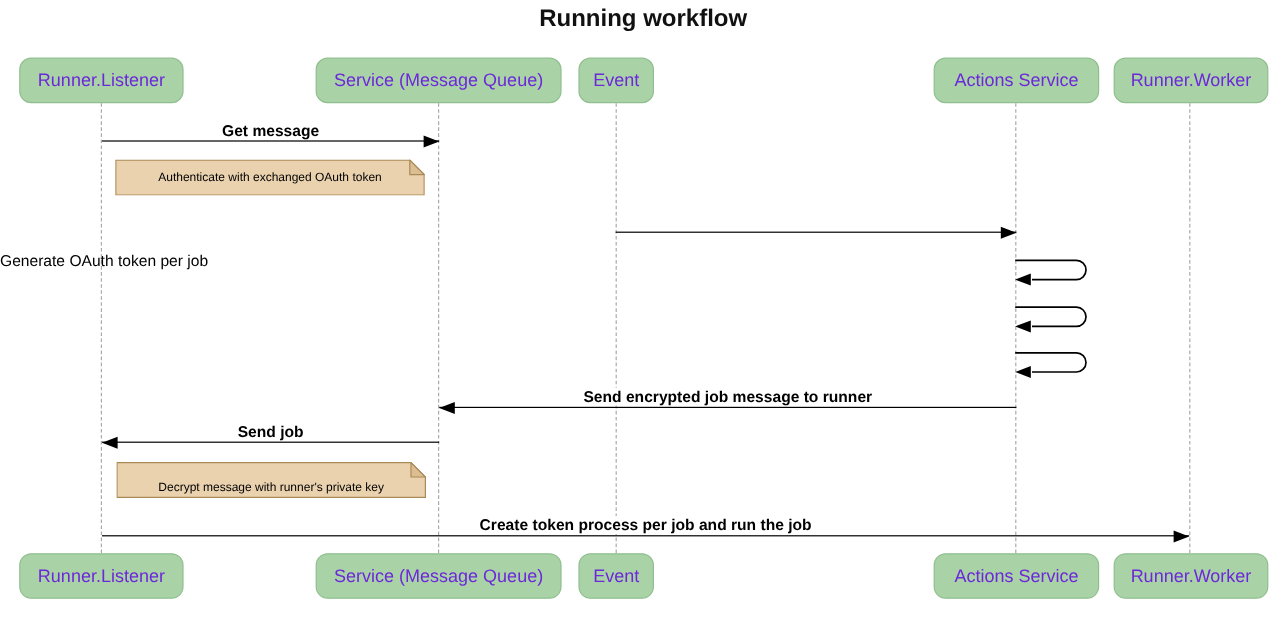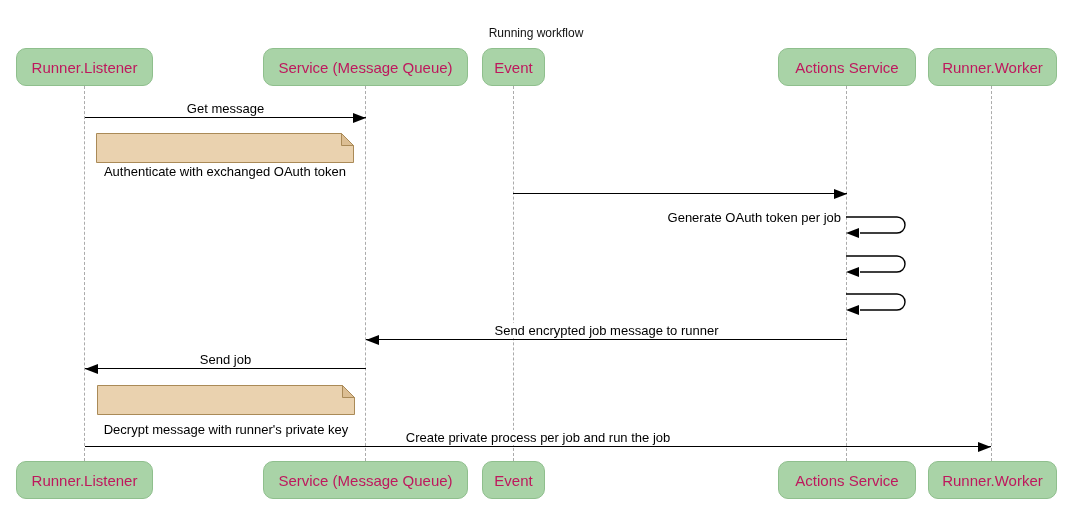--- a/index.html
+++ b/index.html
@@ -1,52 +1,52 @@
 <!DOCTYPE html>
 <html style="--actor-fill: #a9d3a7; --actor-border: #8fbf8d; --note-fill: #ead2af; --note-fold: #dcbe93; --note-border: #aa8a57; --lifeline: #ababab; --message: #000000;"><head>
 <meta charset="utf-8">
 <style>
   html,body{margin:0;padding:0;background:#fff;}
   #diagram{
     position:relative;width:1072px;height:523px;background:#fff;overflow:hidden;
     font-family:"Liberation Sans",sans-serif;color:#000;
   }
   .title{
-    position:absolute;left:0;top:26px;width:1072px;text-align:center;
-    font-size:12px;font-weight:normal;color:#111;
+    position:absolute;left:0;top:5px;width:1072px;text-align:center;
+    font-size:20px;font-weight:bold;color:#111;
   }
   .actor{
     position:absolute;height:38px;box-sizing:border-box;
     background:var(--actor-fill,#a9d3a7);
     border:1px solid var(--actor-border,#8fbf8d);
     border-radius:10px;
     display:flex;align-items:center;justify-content:center;
-    font-size:15px;color:#be185d;white-space:nowrap;
+    font-size:15px;color:#6d28d9;white-space:nowrap;
   }
   .lifeline{
     position:absolute;top:86px;height:375px;width:0;
     border-left:1px dashed var(--lifeline,#ababab);
   }
   .msg-line{position:absolute;height:0;border-top:1.4px solid var(--message,#000);}
   .arrow-r{position:absolute;width:0;height:0;border-top:5px solid transparent;
     border-bottom:5px solid transparent;border-left:13px solid var(--message,#000);}
   .arrow-l{position:absolute;width:0;height:0;border-top:5px solid transparent;
     border-bottom:5px solid transparent;border-right:13px solid var(--message,#000);}
   .msg-label{position:absolute;font-size:13px;text-align:center;line-height:15px;}
-  .msg-label span{background:#fff;padding:0 3px;}
-  .self-label{position:absolute;left:0;width:841px;text-align:right;font-size:13px;line-height:15px;}
+  .msg-label span{background:#fff;padding:0 3px;font-weight:bold;}
+  .self-label{position:absolute;left:0;width:841px;text-align:left;font-size:13px;line-height:15px;}
   .self-loop{position:absolute;overflow:visible;}
   .self-loop path{fill:none;stroke:var(--message,#000);stroke-width:1.4;}
   .self-loop polygon{fill:var(--message,#000);}
   .note-shape{position:absolute;}
   .note-main{fill:var(--note-fill,#ead2af);stroke:var(--note-border,#aa8a57);stroke-width:1;}
   .note-fold{fill:var(--note-fold,#dcbe93);stroke:var(--note-border,#aa8a57);stroke-width:1;}
   .note-label{
-    position:absolute;font-size:13px;display:flex;align-items:center;
-    justify-content:center;text-align:center;white-space:nowrap;margin-top:23px;
+    position:absolute;font-size:10px;display:flex;align-items:center;
+    justify-content:center;text-align:center;white-space:nowrap;
   }
 </style>
 </head>
 <body>
 
 <div id="diagram">
 
   <div class="title">Running workflow</div>
 
   <div class="lifeline" style="left:84px"></div>
@@ -97,21 +97,21 @@
   <div class="msg-label" style="left:85px;top:352px;width:281px"><span>Send job</span></div>
   <div class="msg-line" style="left:85px;top:368px;width:281px"></div>
   <div class="arrow-l" style="left:85px;top:364px"></div>
 
   <svg class="note-shape" style="left:97px;top:385px" width="258" height="30">
     <path class="note-main" d="M0.5,0.5 L245.5,0.5 L257.5,12.5 L257.5,29.5 L0.5,29.5 Z"></path>
     <path class="note-fold" d="M245.5,0.5 L245.5,12.5 L257.5,12.5 Z"></path>
   </svg>
   <div class="note-label" style="left:97px;top:385px;width:258px;height:42px">Decrypt message with runner's private key</div>
 
-  <div class="msg-label" style="left:85px;top:430px;width:906px"><span>Create private process per job and run the job</span></div>
+  <div class="msg-label" style="left:85px;top:430px;width:906px"><span>Create token process per job and run the job</span></div>
   <div class="msg-line" style="left:85px;top:446px;width:906px"></div>
   <div class="arrow-r" style="left:978px;top:442px"></div>
 
   <div class="actor" style="left:16px;top:461px;width:137px">Runner.Listener</div>
   <div class="actor" style="left:263px;top:461px;width:205px">Service (Message Queue)</div>
   <div class="actor" style="left:482px;top:461px;width:63px">Event</div>
   <div class="actor" style="left:778px;top:461px;width:138px">Actions Service</div>
   <div class="actor" style="left:928px;top:461px;width:129px">Runner.Worker</div>
 
 </div>

